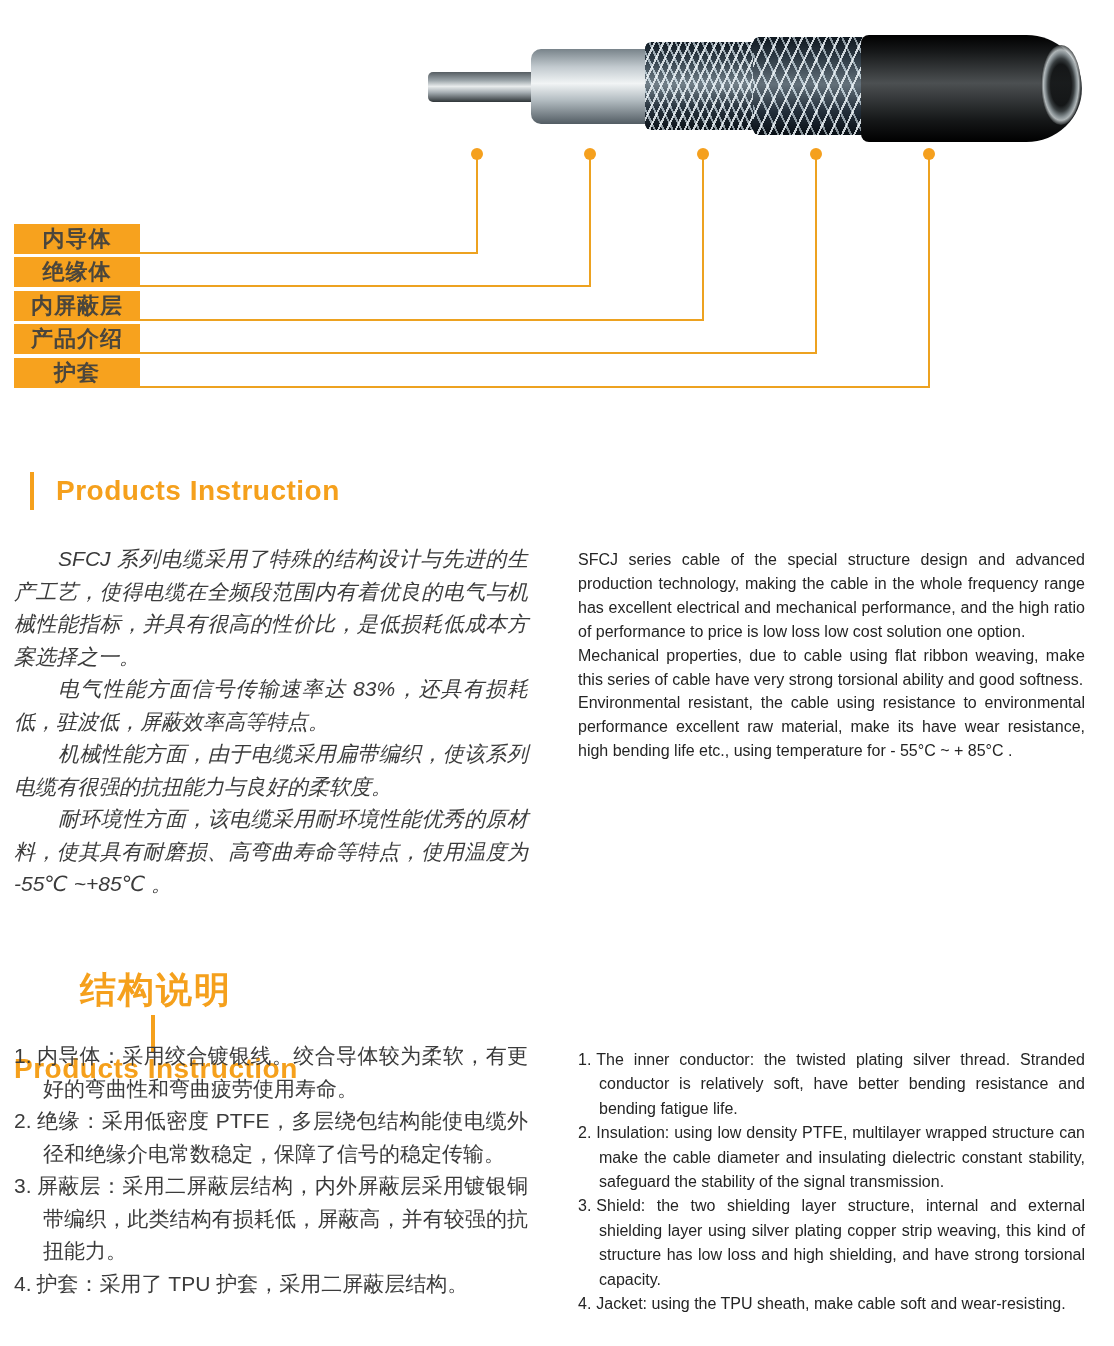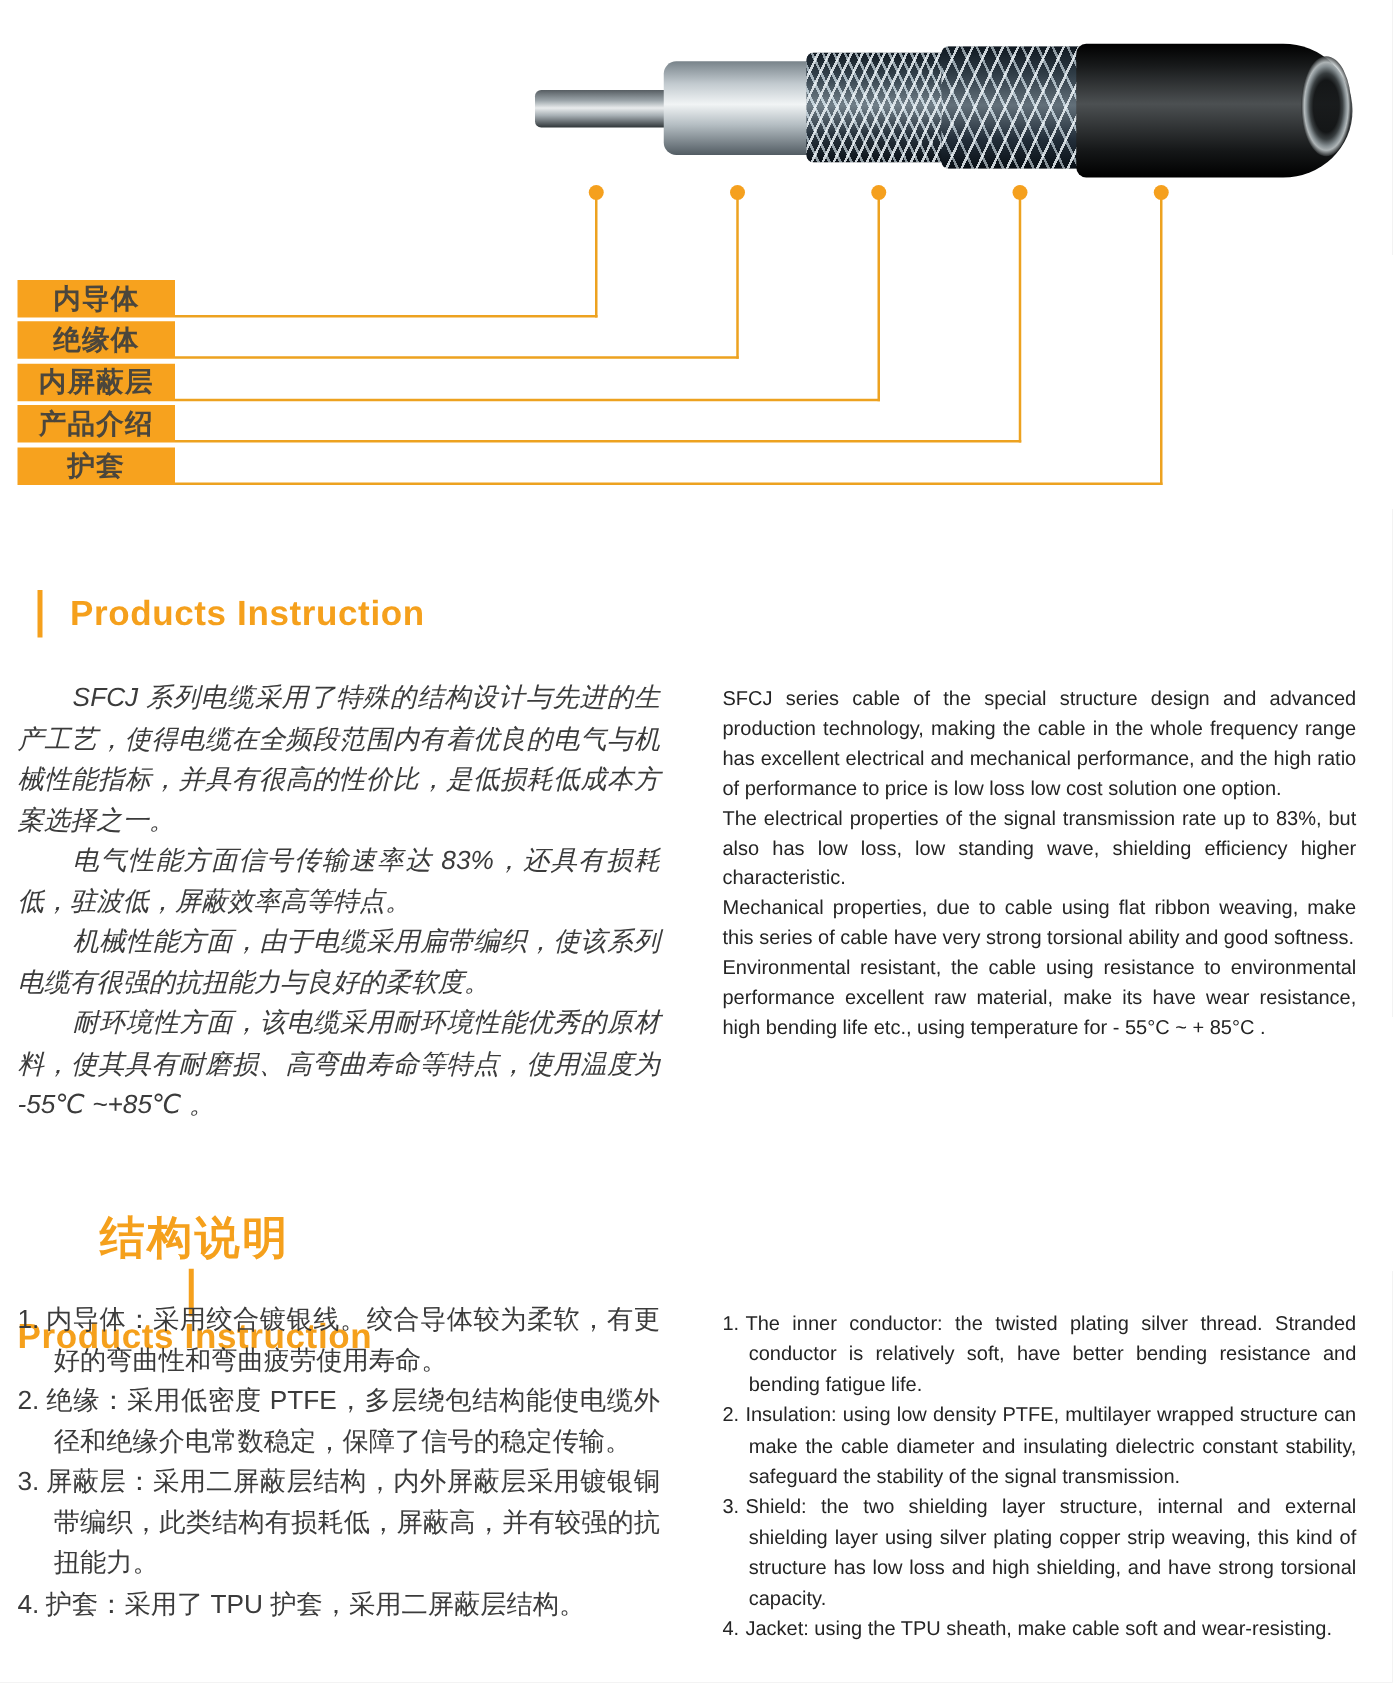--- a/index.html
+++ b/index.html
@@ -142,21 +142,20 @@
 
   <div class="zh-col zh-intro">
     <p>SFCJ 系列电缆采用了特殊的结构设计与先进的生产工艺，使得电缆在全频段范围内有着优良的电气与机械性能指标，并具有很高的性价比，是低损耗低成本方案选择之一。</p>
     <p>电气性能方面信号传输速率达 83%，还具有损耗低，驻波低，屏蔽效率高等特点。</p>
     <p>机械性能方面，由于电缆采用扁带编织，使该系列电缆有很强的抗扭能力与良好的柔软度。</p>
     <p>耐环境性方面，该电缆采用耐环境性能优秀的原材料，使其具有耐磨损、高弯曲寿命等特点，使用温度为 -55℃ ~+85℃ 。</p>
   </div>
 
   <div class="en-col en-intro">
     <p>SFCJ series cable of the special structure design and advanced production technology, making the cable in the whole frequency range has excellent electrical and mechanical performance, and the high ratio of performance to price is low loss low cost solution one option.</p>
-    <p>The electrical properties of the signal transmission rate up to 83%, but also has low loss, low standing wave, shielding efficiency higher characteristic.</p>
     <p>Mechanical properties, due to cable using flat ribbon weaving, make this series of cable have very strong torsional ability and good softness.</p>
     <p>Environmental resistant, the cable using resistance to environmental performance excellent raw material, make its have wear resistance, high bending life etc., using temperature for - 55°C ~ + 85°C .</p>
   </div>
 
   <div class="sec-head head-structure">
     <span class="zh">结构说明</span>
     <span class="divider"></span>
     <span class="en">Products Instruction</span>
   </div>
 

